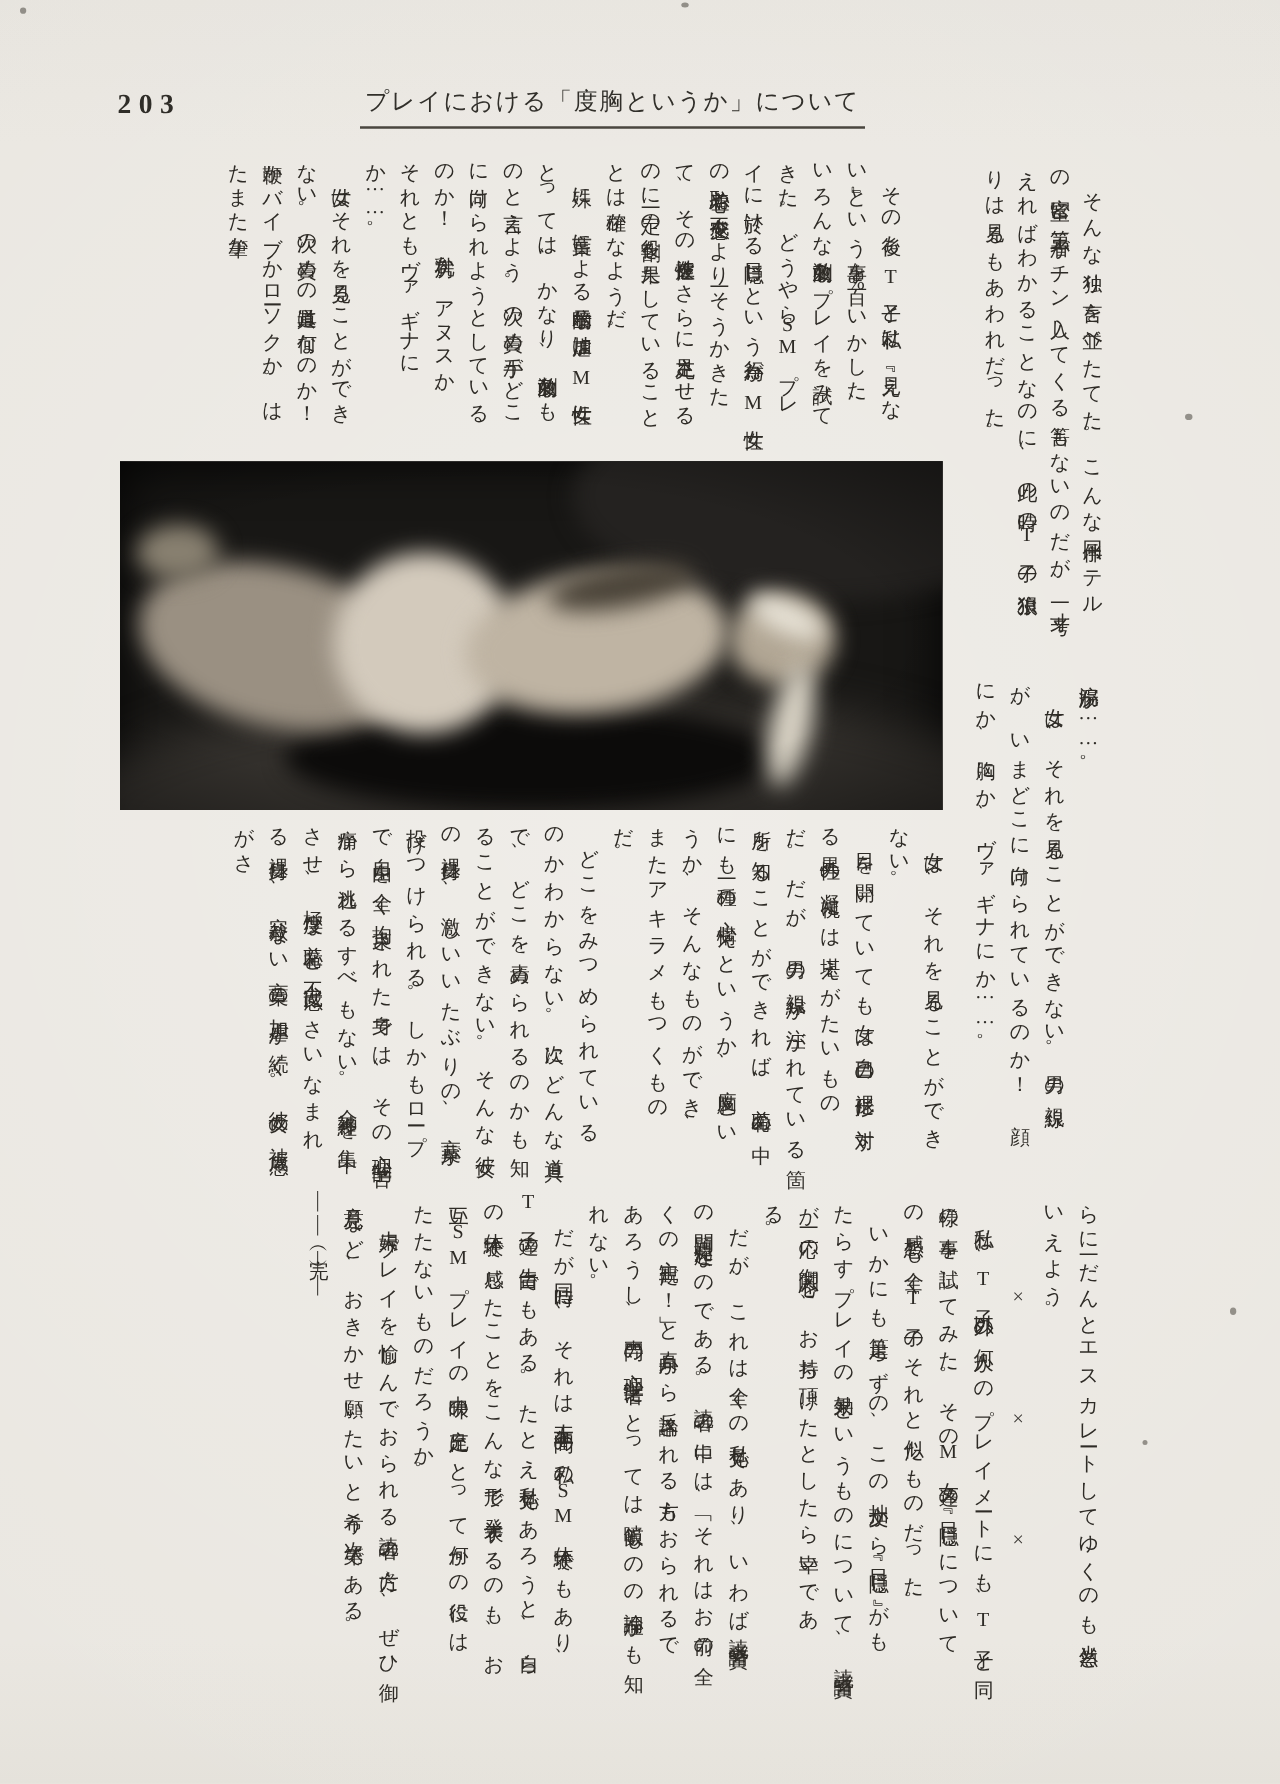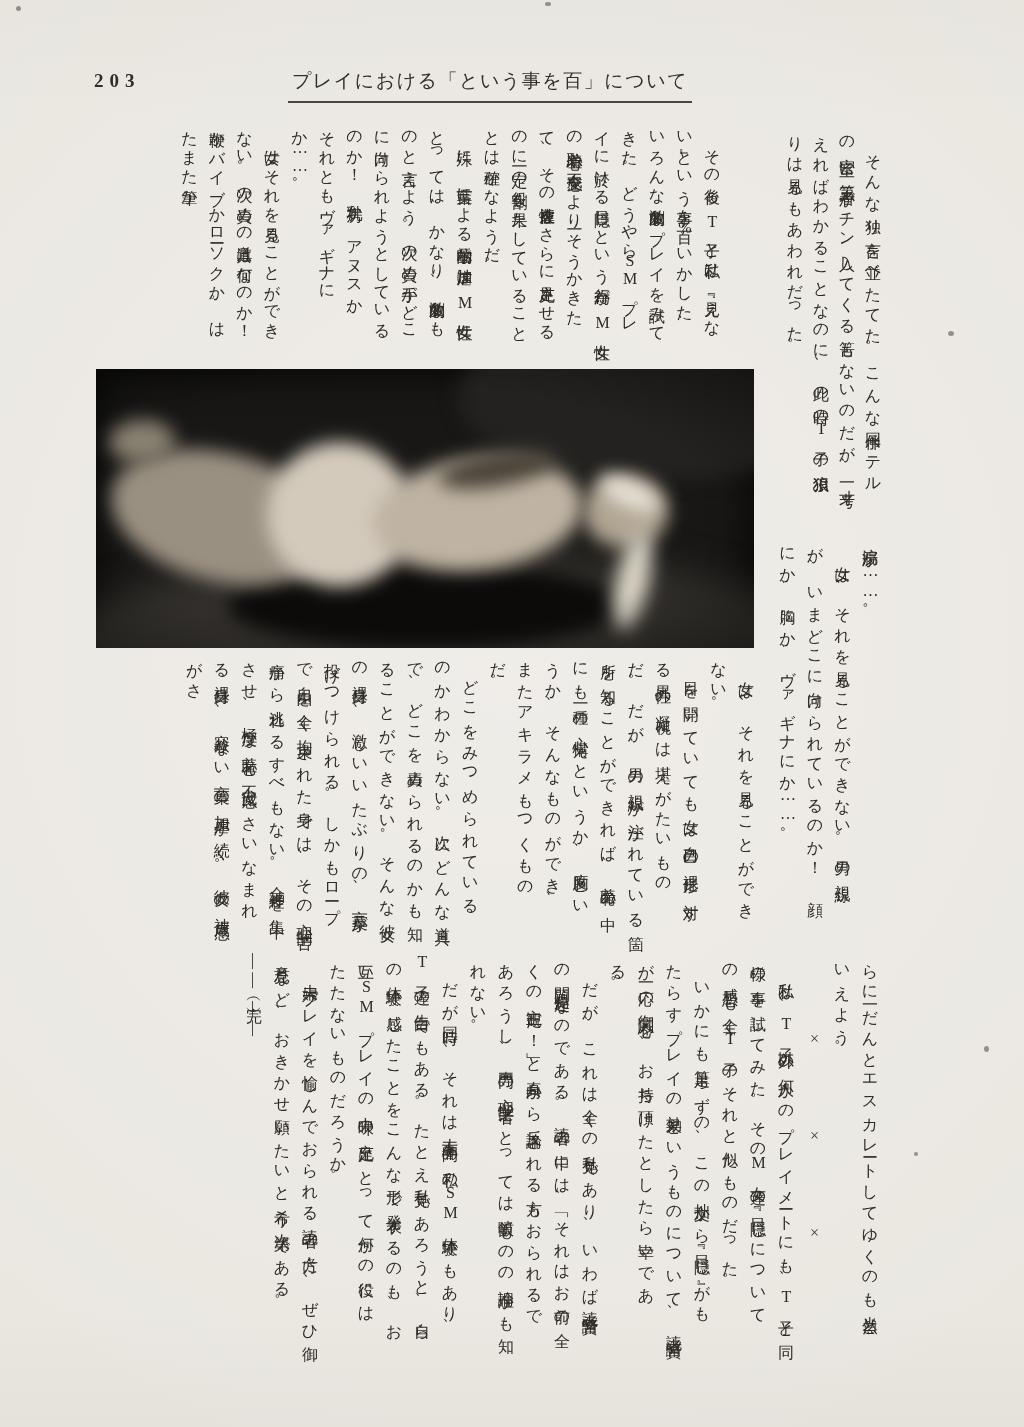--- a/index.html
+++ b/index.html
@@ -14,21 +14,21 @@
   .page{
     position:absolute;inset:0;
     background:
       radial-gradient(ellipse 120% 90% at 50% 45%, rgba(255,255,255,.25), rgba(0,0,0,0) 70%),
       linear-gradient(180deg,#e7e4de 0%, #eae7e1 8%, #eae7e1 92%, #e5e2db 100%);
   }
 
   
   .page-num{
     position:absolute;left:94px;top:70px;
-    font-size:19px;font-weight:bold;letter-spacing:6px;color:#2f2d28;
+    font-size:22px;font-weight:bold;letter-spacing:6px;color:#2f2d28;
   }
   .title{
     position:absolute;left:288px;top:68px;width:404px;margin:0;
     font-size:19px;font-weight:normal;letter-spacing:1.5px;
     text-align:center;color:#312f2a;
     border-bottom:2px solid #4a463f;
     padding-bottom:7px;
   }
 
   
@@ -80,21 +80,21 @@
   .s4{left:545px;top:2px;width:6px;height:4px;}
   .s5{left:16px;top:6px;width:5px;height:5px;}
 </style>
 </head>
 <body>
 
 <div class="page">
 
   <header>
     <div class="page-num">203</div>
-    <h1 class="title">プレイにおける「という事を百」について</h1>
+    <h1 class="title">プレイにおける「度胸というか」について</h1>
   </header>
 
   <section class="vtext block-a">
     <p class="indent">そんな独り言を並べたてた。こんな同伴ホテルの密室に第三者がチン入してくる筈もないのだが、一寸考えればわかることなのに、此の時のT子の狼狽ぶりは見るもあわれだった。</p>
   </section>
 
   <section class="vtext block-b">
     <p class="indent">その後も、T子と私は、『見えない』という事を百%いかした、いろんな刺激的なプレイを試みてきた。どうやらSMプレイに於ける目隠しという行為が、M女性の羞恥心や不安感をより一そうかきたて、その被虐性をさらに充足させるのに一定の役割を果たしていることとは確かなようだ。</p>
     <p class="indent">殊に、言葉による暗示的な加虐は、M女性にとっては、かなり、刺激的なものと言えよう。次の責め手がどこに向けられようとしているのか！　乳房か、アヌスか、それともヴァギナにか……。</p>
     <p class="indent">女はそれを見ることができない。次の責めの道具は何なのか！　鞭かバイブかローソクか。はたまた筆か</p>

